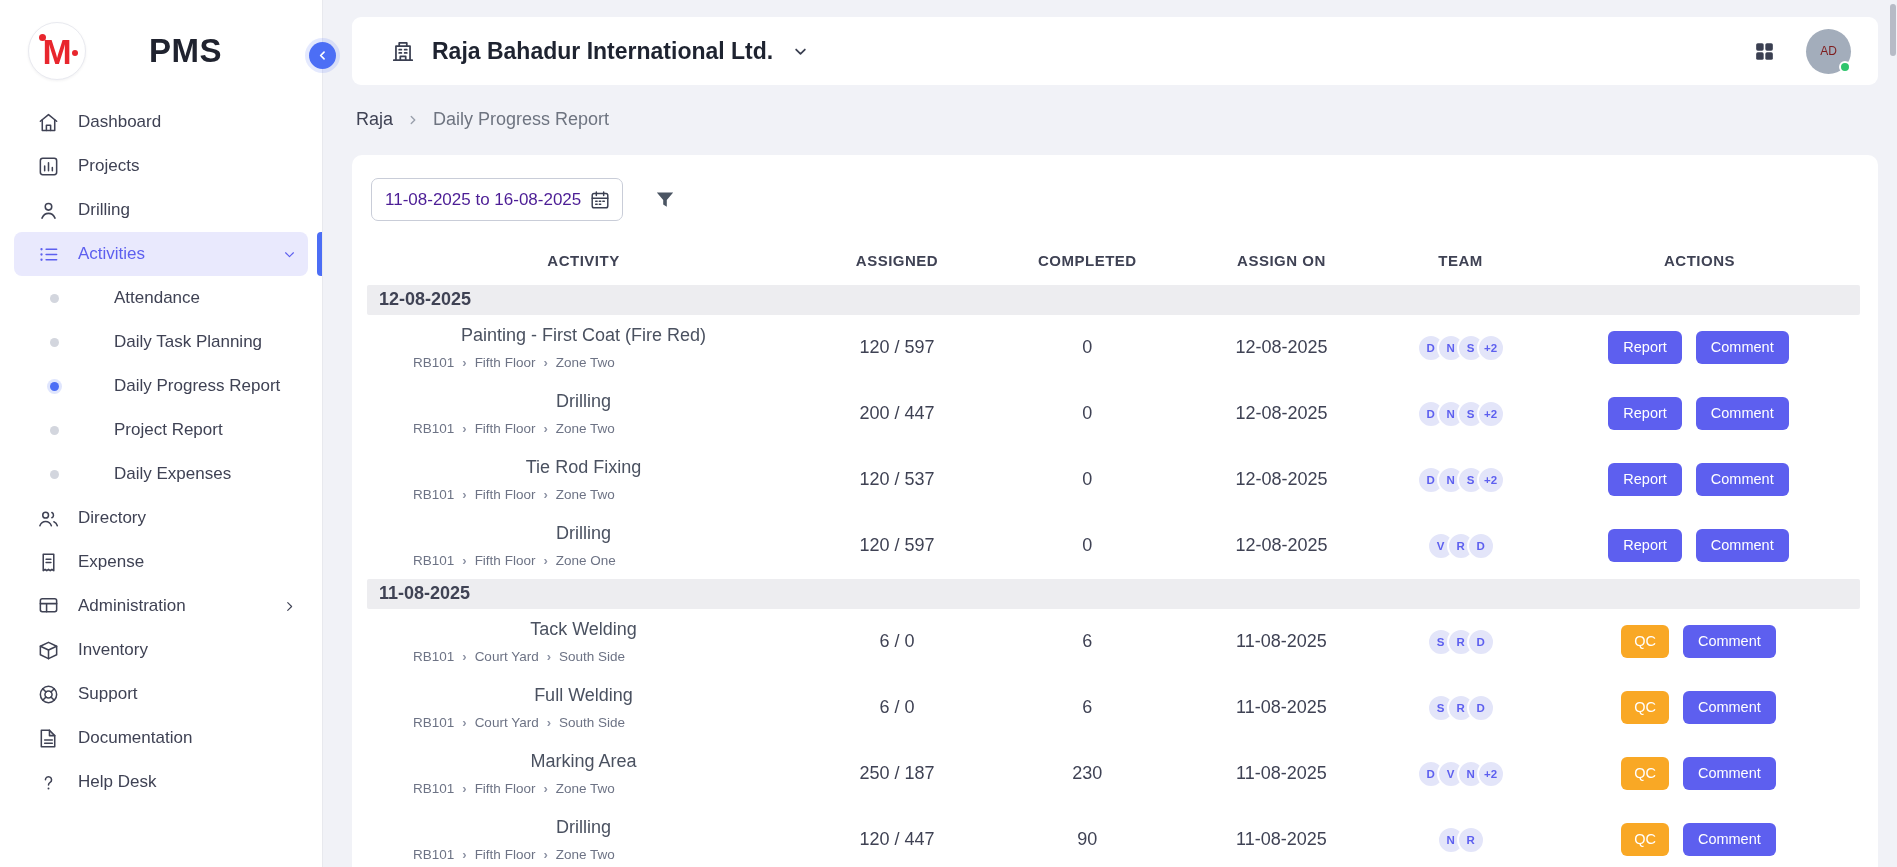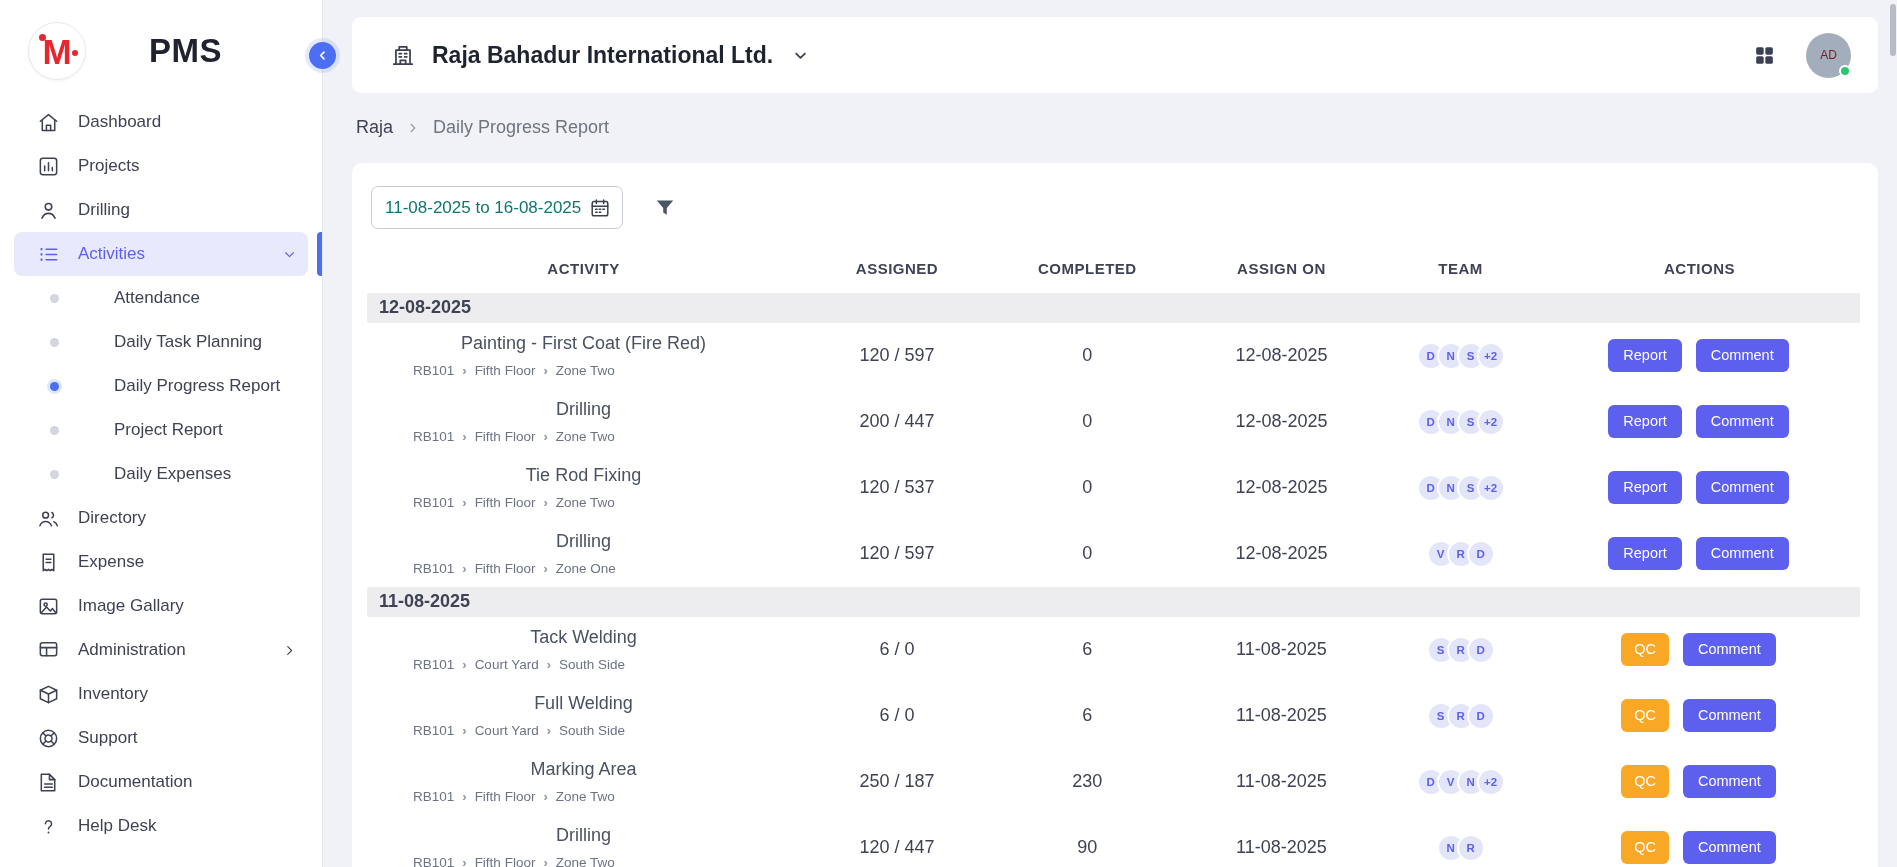--- a/index.html
+++ b/index.html
@@ -32,21 +32,21 @@
   .active-bar { position:absolute; right:-14px; top:0; width:5px; height:44px; background:var(--accent-blue,#4c6ef5); border-radius:4px 0 0 4px; }
 
   .side-sub { display:flex; align-items:center; height:44px; padding-left:36px; font-size:17px; color:#3f4254; cursor:pointer; }
   .sub-dot { width:9px; height:9px; border-radius:50%; background:#d3d6de; flex:none; }
   .side-sub.active .sub-dot { background:var(--accent-blue,#4c6ef5); box-shadow:0 0 0 3px rgba(76,110,245,.18); }
   .sub-label { margin-left:55px; }
 
   
   .main { flex:1; min-width:0; padding:17px 19px 0 29px; display:flex; flex-direction:column; }
 
-  .topbar { height:76px; flex:none; background:#fff; border-radius:9px; display:flex; align-items:center; justify-content:space-between; padding:0 27px 0 38px; }
+  .topbar { height:68px; flex:none; background:#fff; border-radius:9px; display:flex; align-items:center; justify-content:space-between; padding:0 27px 0 38px; }
   .company { display:flex; align-items:center; gap:16px; cursor:pointer; }
   .company-icon { width:26px; height:26px; color:#3a3f51; display:flex; }
   .company-icon svg { width:26px; height:26px; }
   .company-name { font-size:23px; font-weight:700; color:#1e2330; }
   .company-chev { width:19px; height:19px; color:#3a3f51; display:flex; margin-left:2px; }
   .company-chev svg { width:19px; height:19px; }
   .topbar-right { display:flex; align-items:center; gap:29px; }
   .grid-icon { width:25px; height:25px; color:#3a3f51; display:flex; cursor:pointer; }
   .grid-icon svg { width:25px; height:25px; }
   .avatar { width:45px; height:45px; border-radius:50%; background:#a3adbb; color:#7f1d1d; font-size:12px; font-weight:400; display:flex; align-items:center; justify-content:center; position:relative; cursor:pointer; }
@@ -54,21 +54,21 @@
 
   .breadcrumb { display:flex; align-items:center; gap:13px; margin:24px 0 0 4px; font-size:18px; flex:none; }
   .bc-home { color:#3f4254; cursor:pointer; }
   .bc-sep { width:14px; height:14px; color:#9aa0ac; display:flex; }
   .bc-sep svg { width:14px; height:14px; }
   .bc-current { color:#6e7480; }
 
   .card { margin-top:25px; background:#fff; border-radius:10px 10px 0 0; padding:23px 18px 0 15px; flex:1; overflow:hidden; }
 
   .toolbar { display:flex; align-items:center; gap:30px; margin-left:4px; }
-  .date-range { width:252px; height:43px; border:1.5px solid #c9cdd8; border-radius:7px; display:flex; align-items:center; justify-content:space-between; padding:0 11px 0 13px; font-size:17px; color:#0f766e; cursor:pointer; background:#fff; }
+  .date-range { width:252px; height:43px; border:1.5px solid #c9cdd8; border-radius:7px; display:flex; align-items:center; justify-content:space-between; padding:0 11px 0 13px; font-size:17px; color:#4c1d95; cursor:pointer; background:#fff; }
   .date-range .cal { width:22px; height:22px; color:#3a3f51; display:flex; }
   .date-range .cal svg { width:22px; height:22px; }
   .filter { width:24px; height:24px; color:#4b5563; display:flex; cursor:pointer; }
   .filter svg { width:24px; height:24px; }
 
   table.report-table { width:100%; border-collapse:collapse; margin-top:18px; table-layout:fixed; }
   thead th { font-size:15px; font-weight:700; color:#3f4254; letter-spacing:.5px; padding:13px 0 16px; text-align:center; }
   tr.group-row td { background:#ededf0; font-size:18px; font-weight:700; color:#3f4254; padding:4px 12px 5px; text-align:left; border-radius:2px; }
   tr.data-row td { text-align:center; vertical-align:middle; font-size:18px; color:#3f4254; padding:10px 0 11px; }
   td.cell-activity { text-align:left; padding-left:13px; }
@@ -182,30 +182,20 @@
           <span class="side-label">Directory</span>
         </div>
         <div class="side-item">
           <span class="side-icon">
             <svg viewBox="0 0 24 24" fill="none" stroke="currentColor" stroke-width="1.6" stroke-linecap="round" stroke-linejoin="round">
               <path d="M6.5 3.5h11v17l-1.9-1.4-1.8 1.4-1.8-1.4-1.8 1.4-1.8-1.4-1.9 1.4z"></path>
               <path d="M9.5 8.5h5M9.5 12h5"></path>
             </svg>
           </span>
           <span class="side-label">Expense</span>
-        </div>
-        <div class="side-item">
-          <span class="side-icon">
-            <svg viewBox="0 0 24 24" fill="none" stroke="currentColor" stroke-width="1.6" stroke-linecap="round" stroke-linejoin="round">
-              <rect x="3.5" y="4.5" width="17" height="15" rx="2"></rect>
-              <circle cx="9" cy="10" r="1.7"></circle>
-              <path d="M4.5 18.5 10 12.6l3.8 4.1 2.4-2.5 3.3 4.3"></path>
-            </svg>
-          </span>
-          <span class="side-label">Image Gallary</span>
         </div>
         <div class="side-item">
           <span class="side-icon">
             <svg viewBox="0 0 24 24" fill="none" stroke="currentColor" stroke-width="1.6" stroke-linecap="round" stroke-linejoin="round">
               <rect x="3.5" y="4" width="17" height="13.5" rx="2"></rect>
               <path d="M3.5 9h17M10 9v8.5"></path>
             </svg>
           </span>
           <span class="side-label">Administration</span>
           <span class="side-chevron">

